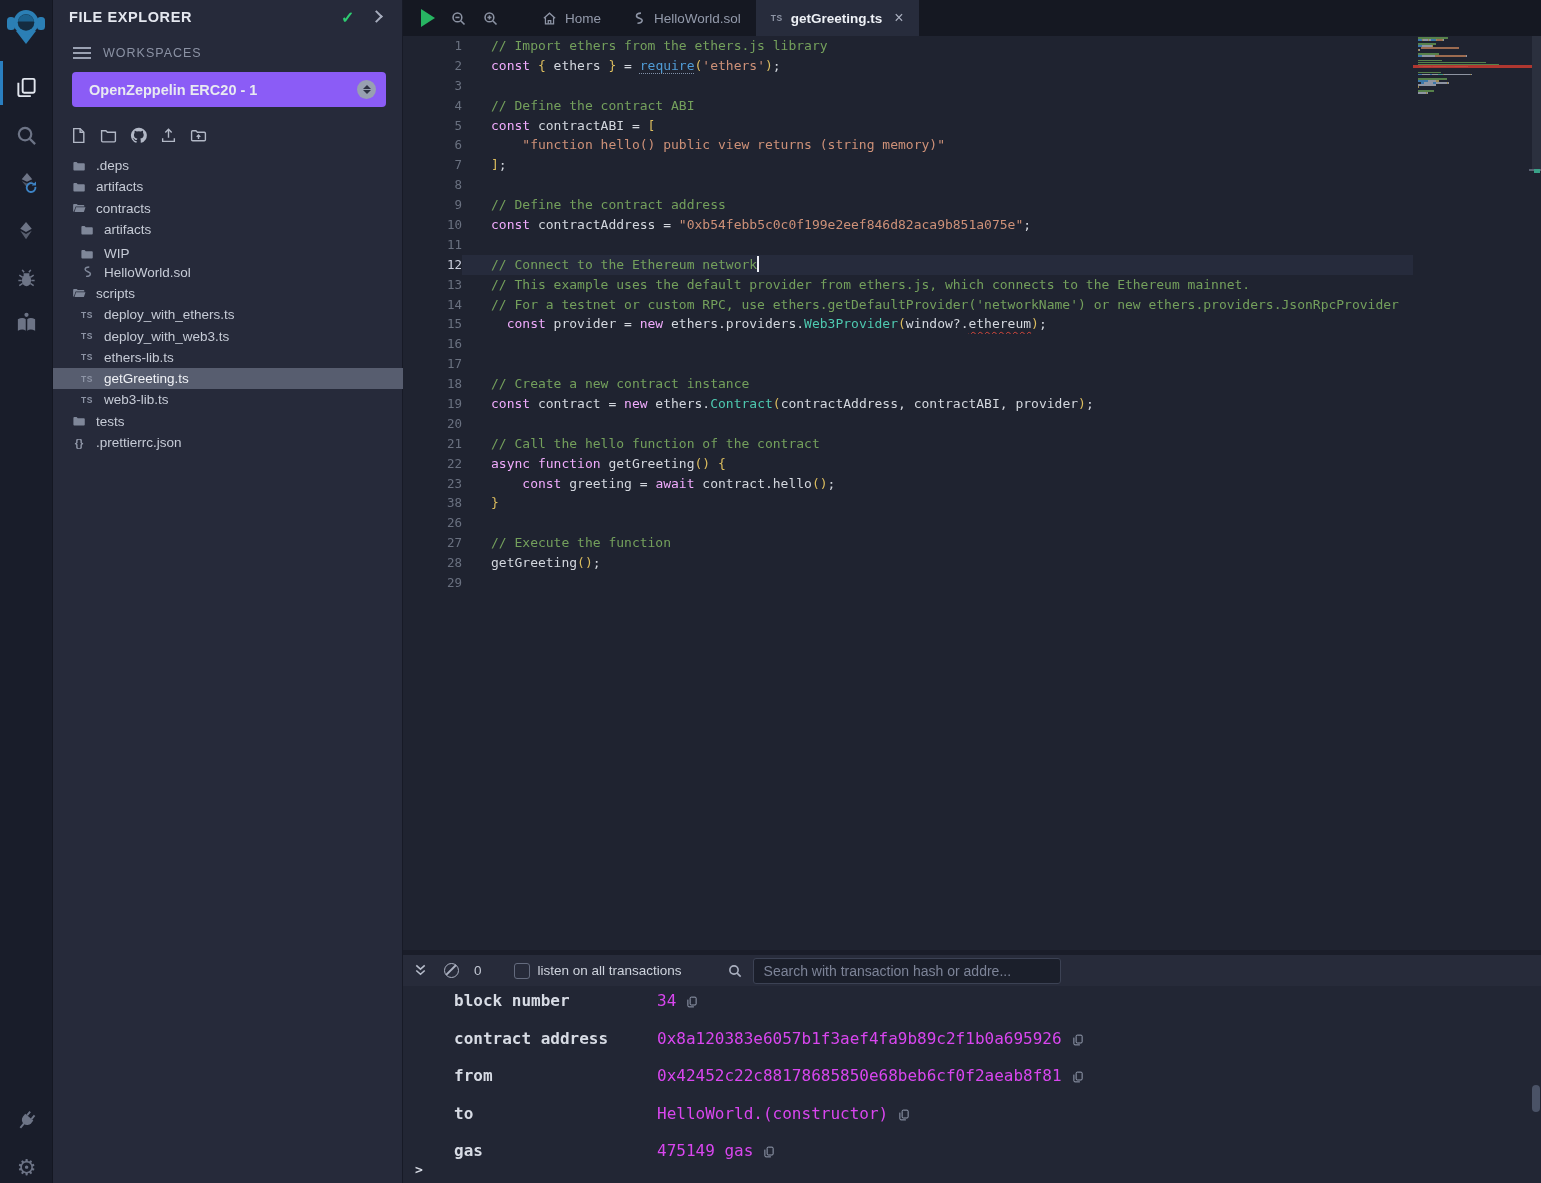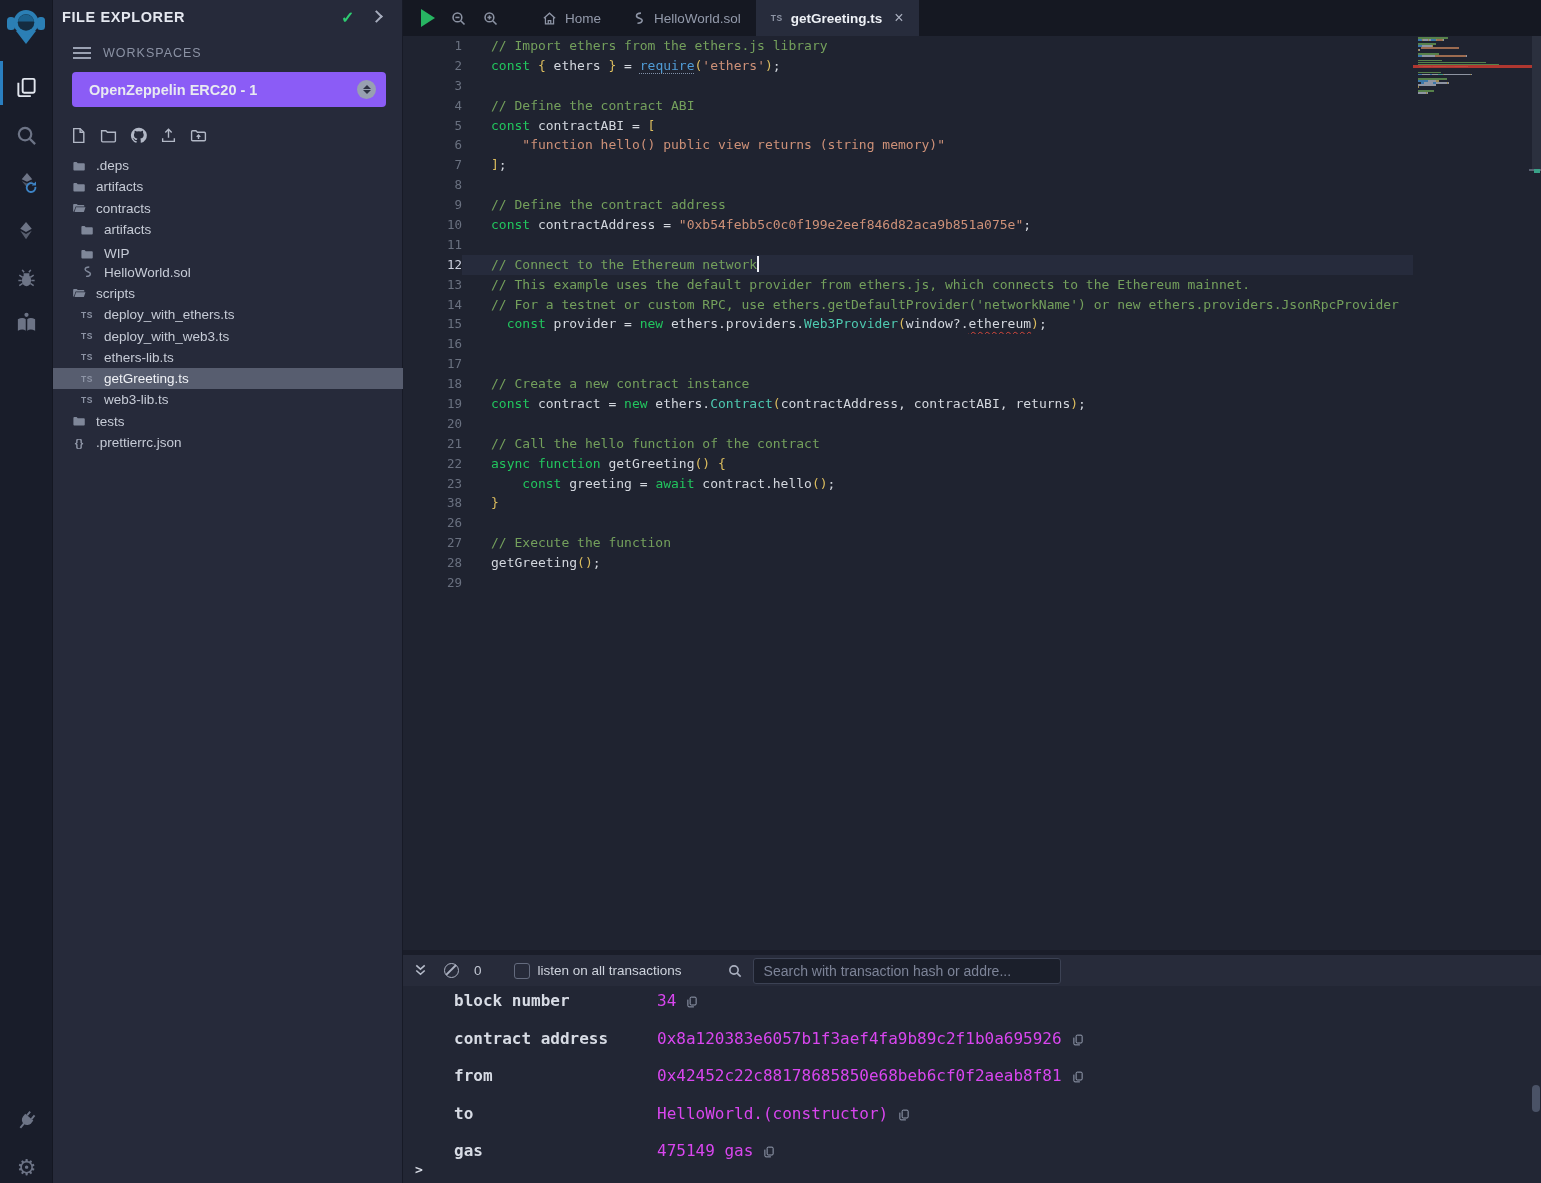--- a/index.html
+++ b/index.html
@@ -11,21 +11,21 @@
   #icon-bar { position:absolute; left:0; top:0; width:53px; height:1183px; background:#191d2a; border-right:1px solid #141722; }
   #icon-bar .logo { position:absolute; left:2px; top:2px; width:48px; height:48px; cursor:pointer; }
   .act-ind { position:absolute; left:0; top:61px; width:3px; height:44px; background:#2a7fc0; }
   .abar-icon { position:absolute; left:0; width:53px; height:32px; display:flex; align-items:center; justify-content:center; color:#6d7486; cursor:pointer; }
   .abar-icon.active { color:#e2e6ee; }
   .abar-icon svg { width:23px; height:23px; }
   .abar-icon.gear { font-size:22px; line-height:1; }
 
   
   #side-panel { position:absolute; left:53px; top:0; width:350px; height:1183px; background:#262a3a; border-right:1px solid #171a26; }
-  .fe-title { position:absolute; left:9px; top:9px; font-size:14.5px; font-weight:700; letter-spacing:.6px; color:#e4e7ef; }
+  .fe-title { position:absolute; left:16px; top:9px; font-size:14.5px; font-weight:700; letter-spacing:.6px; color:#e4e7ef; }
   .fe-check { position:absolute; left:288px; top:8px; color:#2ecc71; font-size:16px; font-weight:700; cursor:pointer; }
   .fe-chevron { position:absolute; left:319px; top:12px; width:9px; height:9px; border-top:2px solid #a7adbd; border-right:2px solid #a7adbd; transform:rotate(45deg); cursor:pointer; }
   .ws-burger { position:absolute; left:20px; top:47px; width:18px; cursor:pointer; }
   .ws-burger div { height:2px; background:#9aa1b2; margin-bottom:3px; }
   .ws-label { position:absolute; left:50px; top:46px; font-size:12.5px; letter-spacing:1px; color:#8b92a4; }
   .ws-select { position:absolute; left:19px; top:72px; width:314px; height:35px; background:#8b5cf6; border-radius:4px; display:flex; align-items:center; padding:0 10px 0 17px; cursor:pointer; }
   .ws-select .name { flex:1; font-size:14.5px; font-weight:600; color:#e8eaf1; }
   .ws-sorter { width:19px; height:19px; border-radius:50%; background:#98a0b1; display:flex; flex-direction:column; align-items:center; justify-content:center; gap:1px; }
   .ws-sorter i { display:block; width:0; height:0; border-left:4px solid transparent; border-right:4px solid transparent; }
   .ws-sorter .up { border-bottom:4px solid #2f3345; }
@@ -54,21 +54,21 @@
   .tab .t-ico svg { width:15px; height:15px; }
   .tab.active { background:#272c3c; color:#eef1f6; font-weight:700; }
   .tab .close { font-size:16px; color:#aab0c0; margin-left:4px; font-weight:400; }
 
   #code-area { position:absolute; left:0; top:36px; width:1010px; height:914px; overflow:hidden; font-family:"DejaVu Sans Mono", monospace; font-size:13px; }
   .line-row { display:flex; height:19.9px; line-height:19.9px; }
   .ln { width:59px; flex:none; text-align:right; color:#6a7180; font-size:12.5px; }
   .codetxt { flex:1; padding-left:29px; white-space:pre; overflow:hidden; }
   .line-row.current .codetxt { background:#262b3c; }
   .line-row.current .ln { color:#ccd1df; }
-  .t-cm { color:#74a05c; } .t-kw { color:#22c55e; } .t-str { color:#ce9178; }
+  .t-cm { color:#74a05c; } .t-kw { color:#f0abfc; } .t-str { color:#ce9178; }
   .t-br { color:#dcbd5e; } .t-cls { color:#4ec9b0; } .t-pl { color:#d3d7de; }
   .t-fnu { color:#509cd6; text-decoration:underline dotted 1px #8291a8; text-underline-offset:3px; }
   .t-err { color:#d3d7de; text-decoration:underline wavy #d9483b 1px; text-underline-offset:3px; }
   .cursor { display:inline-block; width:1.5px; height:16px; background:#eceff5; vertical-align:-3px; }
 
   #minimap { position:absolute; left:1010px; top:37px; width:119px; height:870px; cursor:pointer; }
   .mm-row { position:absolute; left:5px; height:1.5px; white-space:nowrap; overflow:hidden; width:112px; }
   .mm-seg { display:inline-block; height:1.5px; vertical-align:top; }
   .mm-err { position:absolute; left:0; width:119px; height:2.3px; background:rgba(196,58,48,.88); }
   #ed-scrollbar { position:absolute; left:1129px; top:36px; width:9px; height:134px; background:rgba(120,130,150,.14); cursor:pointer; }
@@ -442,21 +442,21 @@
           <div class="line-row">
             <span class="ln">17</span>
             <span class="codetxt"></span>
           </div>
           <div class="line-row">
             <span class="ln">18</span>
             <span class="codetxt"><span class="t-cm">// Create a new contract instance</span></span>
           </div>
           <div class="line-row">
             <span class="ln">19</span>
-            <span class="codetxt"><span class="t-kw">const</span><span class="t-pl"> contract = </span><span class="t-kw">new</span><span class="t-pl"> ethers.</span><span class="t-cls">Contract</span><span class="t-br">(</span><span class="t-pl">contractAddress, contractABI, returns</span><span class="t-br">)</span><span class="t-pl">;</span></span>
+            <span class="codetxt"><span class="t-kw">const</span><span class="t-pl"> contract = </span><span class="t-kw">new</span><span class="t-pl"> ethers.</span><span class="t-cls">Contract</span><span class="t-br">(</span><span class="t-pl">contractAddress, contractABI, provider</span><span class="t-br">)</span><span class="t-pl">;</span></span>
           </div>
           <div class="line-row">
             <span class="ln">20</span>
             <span class="codetxt"></span>
           </div>
           <div class="line-row">
             <span class="ln">21</span>
             <span class="codetxt"><span class="t-cm">// Call the hello function of the contract</span></span>
           </div>
           <div class="line-row">

